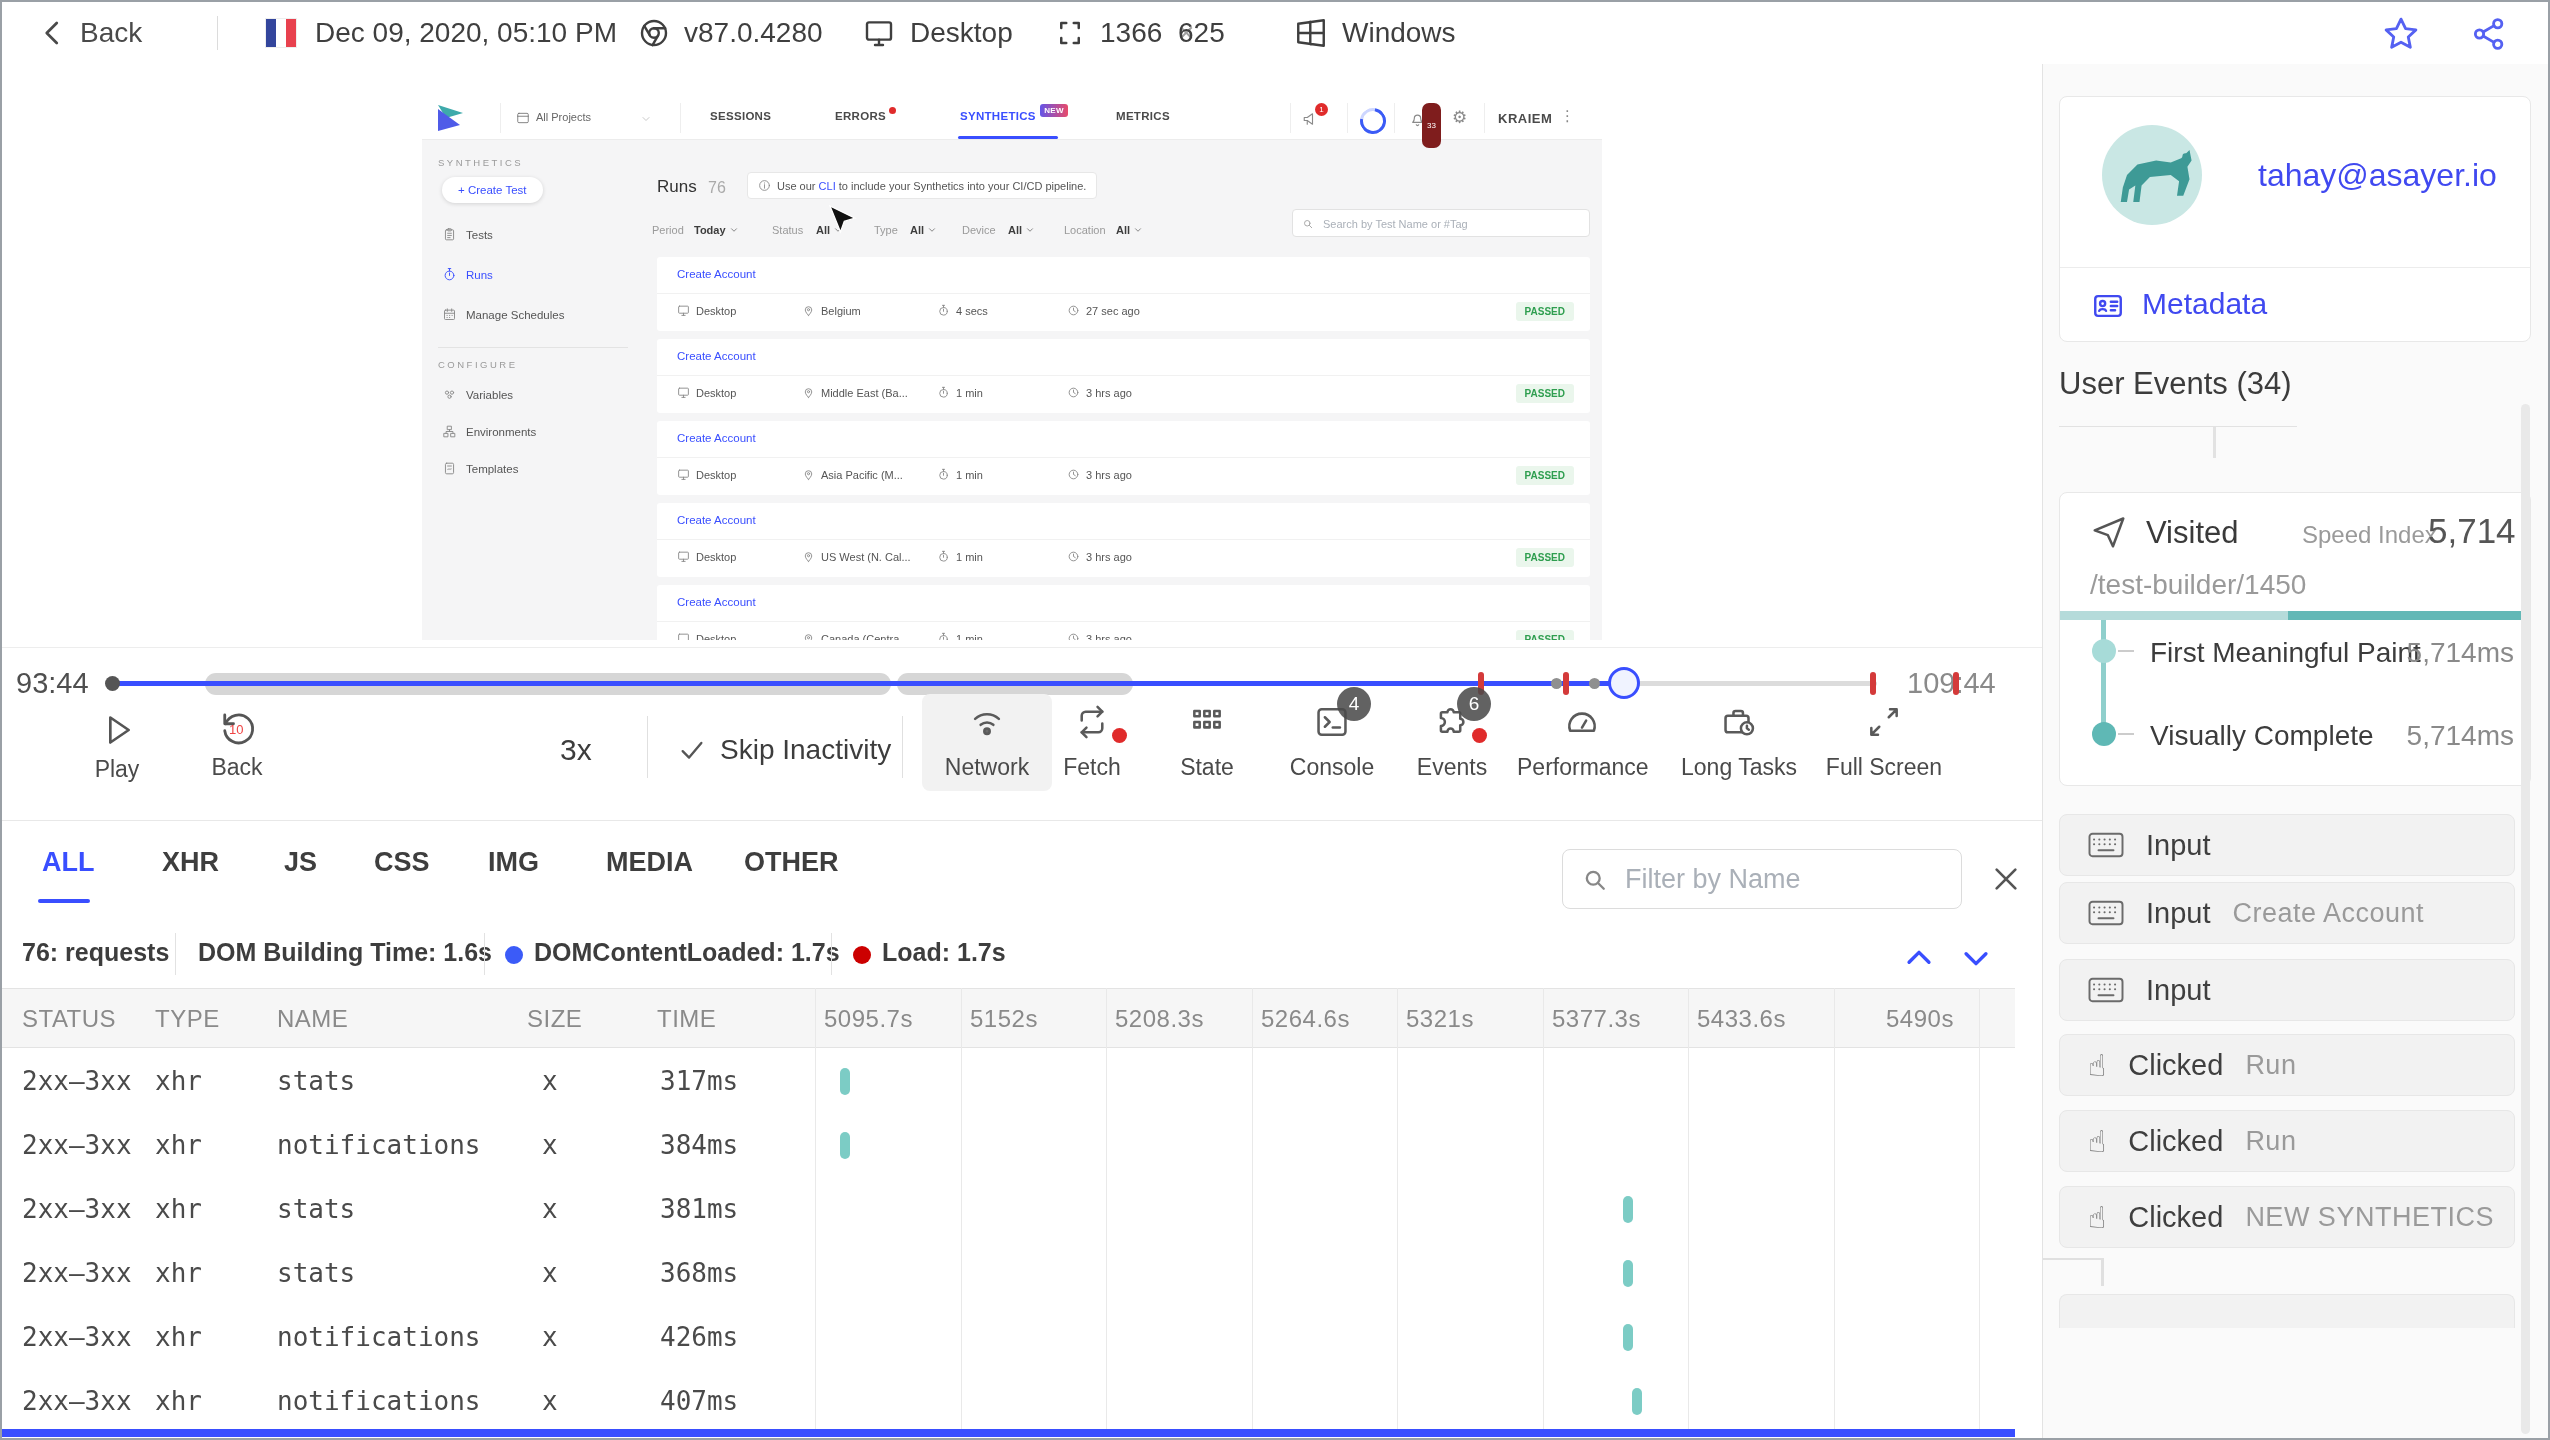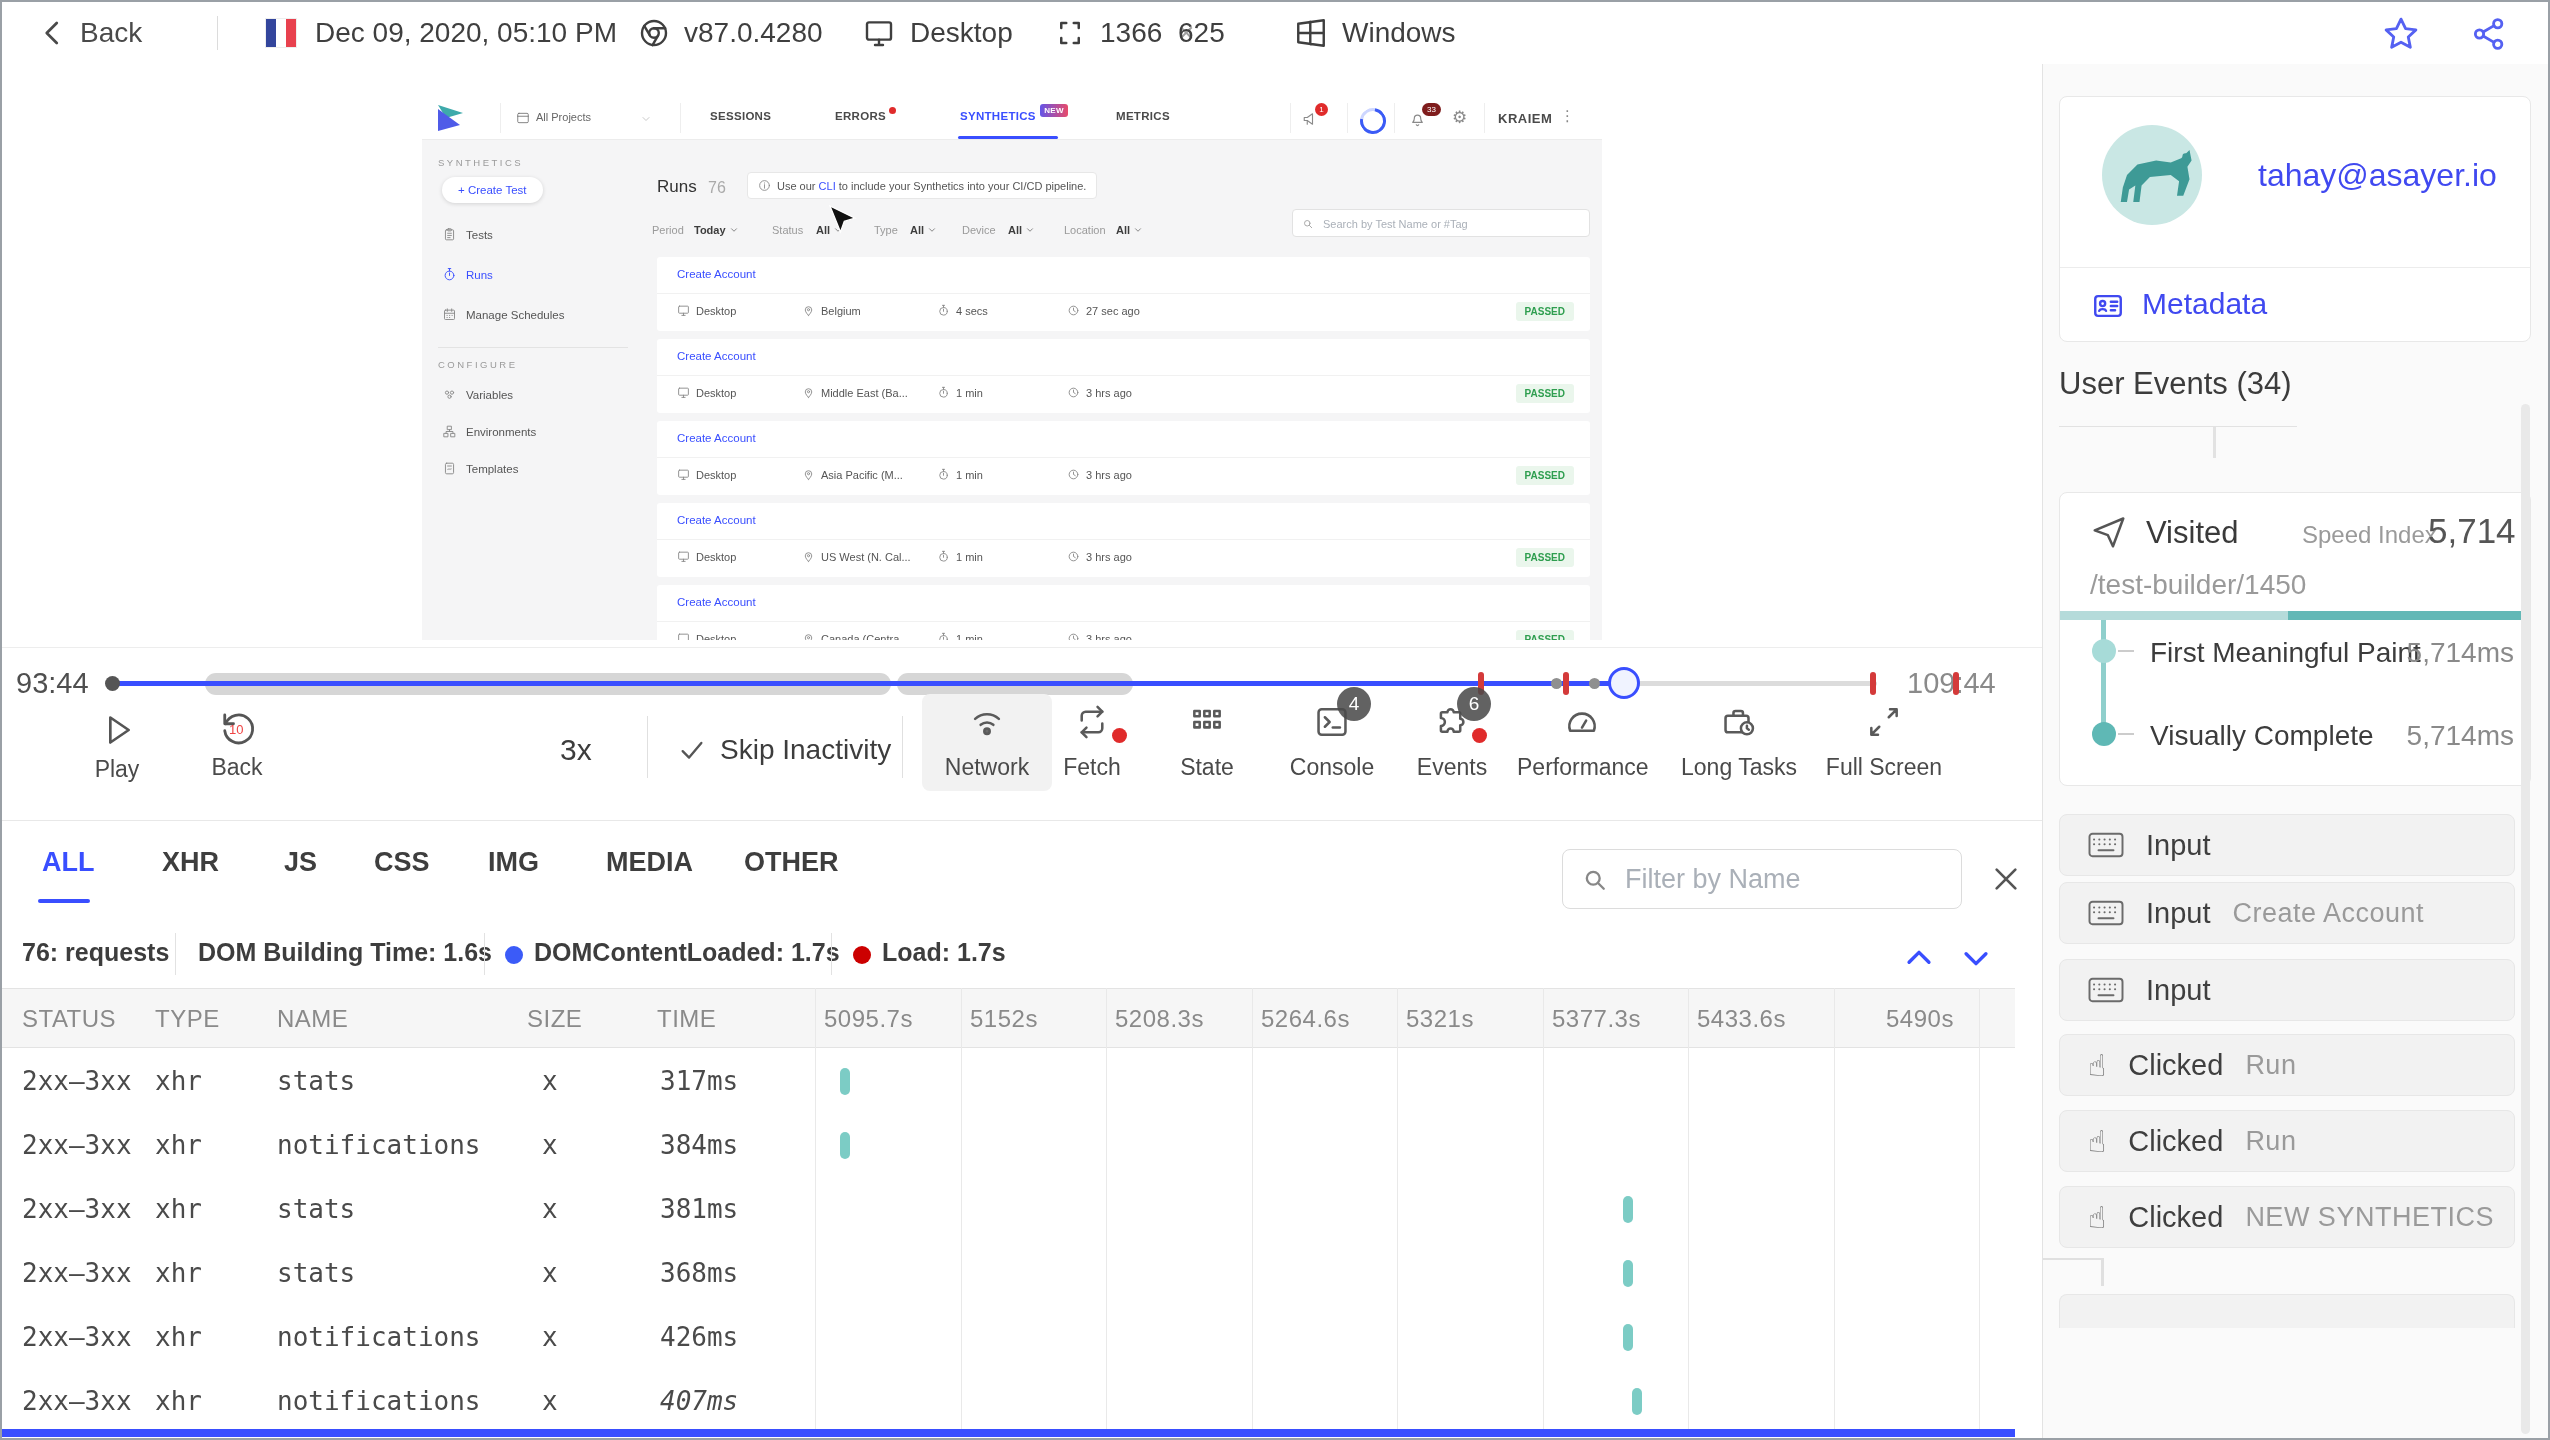--- a/index.html
+++ b/index.html
@@ -146,21 +146,21 @@
             <path d="M7 14v5"></path>
           </svg>
         <div class="abs" style="left:893px;top:6px;background:#e02b2b;color:#fff;border-radius:50%;width:13px;height:13px;font-size:8px;line-height:13px;text-align:center;">1</div>
         <div class="anav-div" style="left:925px;"></div>
         <div class="abs" style="left:938px;top:11px;width:20px;height:20px;border:3px solid #3b5bf6;border-top-color:#cdd6ff;border-radius:50%;transform:rotate(-35deg);"></div>
         <div class="anav-div" style="left:972px;"></div>
         <svg class="abs ic" style="left:986px;top:12px;stroke:#8a8a8a;stroke-width:1.5" width="19" height="19" viewBox="0 0 24 24">
             <path d="M6 17h12c-1.5-1.6-2-3.2-2-5.2a4 4 0 10-8 0c0 2-.5 3.6-2 5.2z"></path>
             <path d="M10.5 20a1.7 1.7 0 003 0"></path>
           </svg>
-        <div class="abs" style="left:1000px;top:6px;background:#7f1d1d;color:#fff;border-radius:7px;min-width:15px;height:13px;font-size:8px;line-height:13px;text-align:center;padding:0 2px;">33</div>
+        <div class="abs" style="left:1000px;top:6px;background:#7f1d1d;color:#fff;border-radius:7px;min-width:15px;height:13px;font-size:8px;line-height:13px;text-align:center;padding:16px 2px;">33</div>
         <span class="abs" style="left:1030px;top:10px;font-size:17px;color:#8a8a8a;font-family:'DejaVu Sans',sans-serif;">⚙</span>
         <div class="anav-div" style="left:1062px;"></div>
         <span class="abs" style="left:1076px;top:14px;font-size:13px;font-weight:700;color:#4a4a4a;letter-spacing:.5px;">KRAIEM</span>
         <span class="abs" style="left:1138px;top:10px;font-size:15px;color:#888;font-family:'DejaVu Sans',sans-serif;">⋮</span>
       </div>
 
       <span class="sb-sec" style="left:16px;top:60px;">SYNTHETICS</span>
       <div class="abs" style="left:20px;top:80px;background:#fff;border-radius:14px;box-shadow:0 1px 4px rgba(0,0,0,.14);padding:7px 16px;font-size:11.5px;color:#394eff;">
         <span>+ Create Test</span>
       </div>
@@ -564,21 +564,21 @@
           <span class="ncell" style="left:275px;">notifications</span>
           <span class="ncell" style="left:540px;">x</span>
           <span class="ncell" style="left:658px;">426ms</span>
           <span class="nbar" style="left:1621px;"></span>
         </div>
         <div class="nrow" style="top:548px;">
           <span class="ncell" style="left:20px;">2xx–3xx</span>
           <span class="ncell" style="left:153px;">xhr</span>
           <span class="ncell" style="left:275px;">notifications</span>
           <span class="ncell" style="left:540px;">x</span>
-          <span class="ncell" style="left:658px;font-style:italic;">407ms</span>
+          <span class="ncell" style="left:658px;">407ms</span>
           <span class="nbar" style="left:1630px;"></span>
         </div>
       </div>
     <div class="abs" style="left:0;top:608px;width:2013px;height:8px;background:#394eff;"></div>
   </section>
 
   <aside class="usr">
     <div class="card" style="left:16px;top:32px;width:470px;height:244px;">
       <div class="abs" style="left:42px;top:28px;width:100px;height:100px;border-radius:50%;background:#c9e7e4;overflow:hidden;">
         <svg width="100" height="100" viewBox="0 0 48 48">

